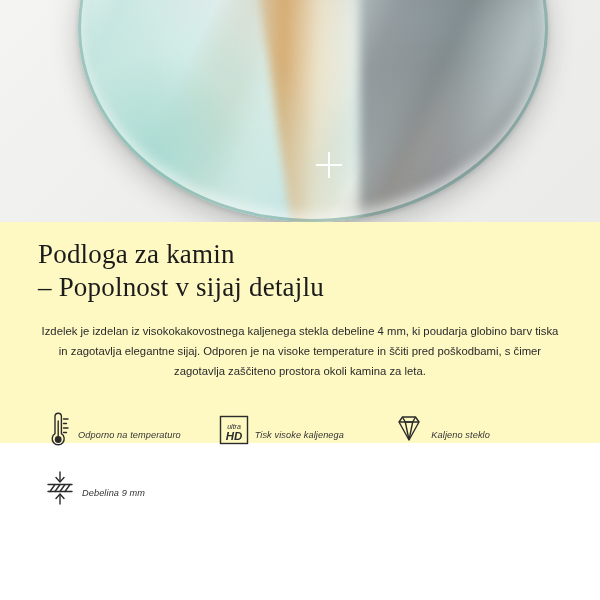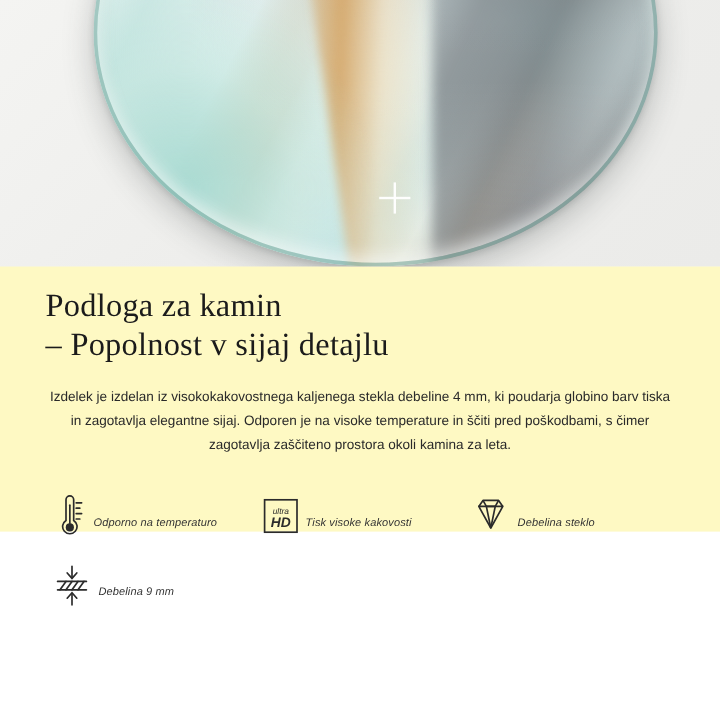--- a/index.html
+++ b/index.html
@@ -236,37 +236,37 @@
       </div>
 
       <div class="feature">
         <div class="feature-icon">
           <svg width="42" height="42" viewBox="0 0 42 42">
             <rect x="7.5" y="7.5" width="27" height="27" fill="none" stroke="#2b2b2b" stroke-width="1.4"></rect>
             <text x="21" y="19.6" text-anchor="middle" font-family="Liberation Sans, sans-serif" font-size="7" fill="#2b2b2b">ultra</text>
             <text x="21" y="30.5" text-anchor="middle" font-family="Liberation Sans, sans-serif" font-size="11.5" font-weight="bold" fill="#2b2b2b">HD</text>
           </svg>
         </div>
-        <div class="feature-label">Tisk visoke kakovosti</div>
+        <div class="feature-label">Tisk visoke kaljenega</div>
       </div>
 
 
       <div class="feature">
         <div class="feature-icon">
           <svg width="44" height="40" viewBox="0 0 44 40">
             <g fill="none" stroke="#2b2b2b" stroke-width="1.4" stroke-linejoin="round">
               <path d="M12 12 L32 12 L22 30 Z"></path>
               <path d="M12 12 L15.5 7 L28.5 7 L32 12"></path>
               <path d="M15.5 7 L18.3 12 L22 30"></path>
               <path d="M28.5 7 L25.7 12 L22 30"></path>
               <path d="M18.3 12 L25.7 12"></path>
             </g>
           </svg>
         </div>
-        <div class="feature-label">Debelina steklo</div>
+        <div class="feature-label">Kaljeno steklo</div>
       </div>
 
 
       <div class="feature">
         <div class="feature-icon">
           <svg width="44" height="44" viewBox="0 0 44 44">
             <g stroke="#2b2b2b" stroke-width="1.4" fill="none" stroke-linecap="round">
               <line x1="22" y1="6" x2="22" y2="15"></line>
               <path d="M18 11.5 L22 16 L26 11.5"></path>
               <line x1="22" y1="38" x2="22" y2="29"></line>

